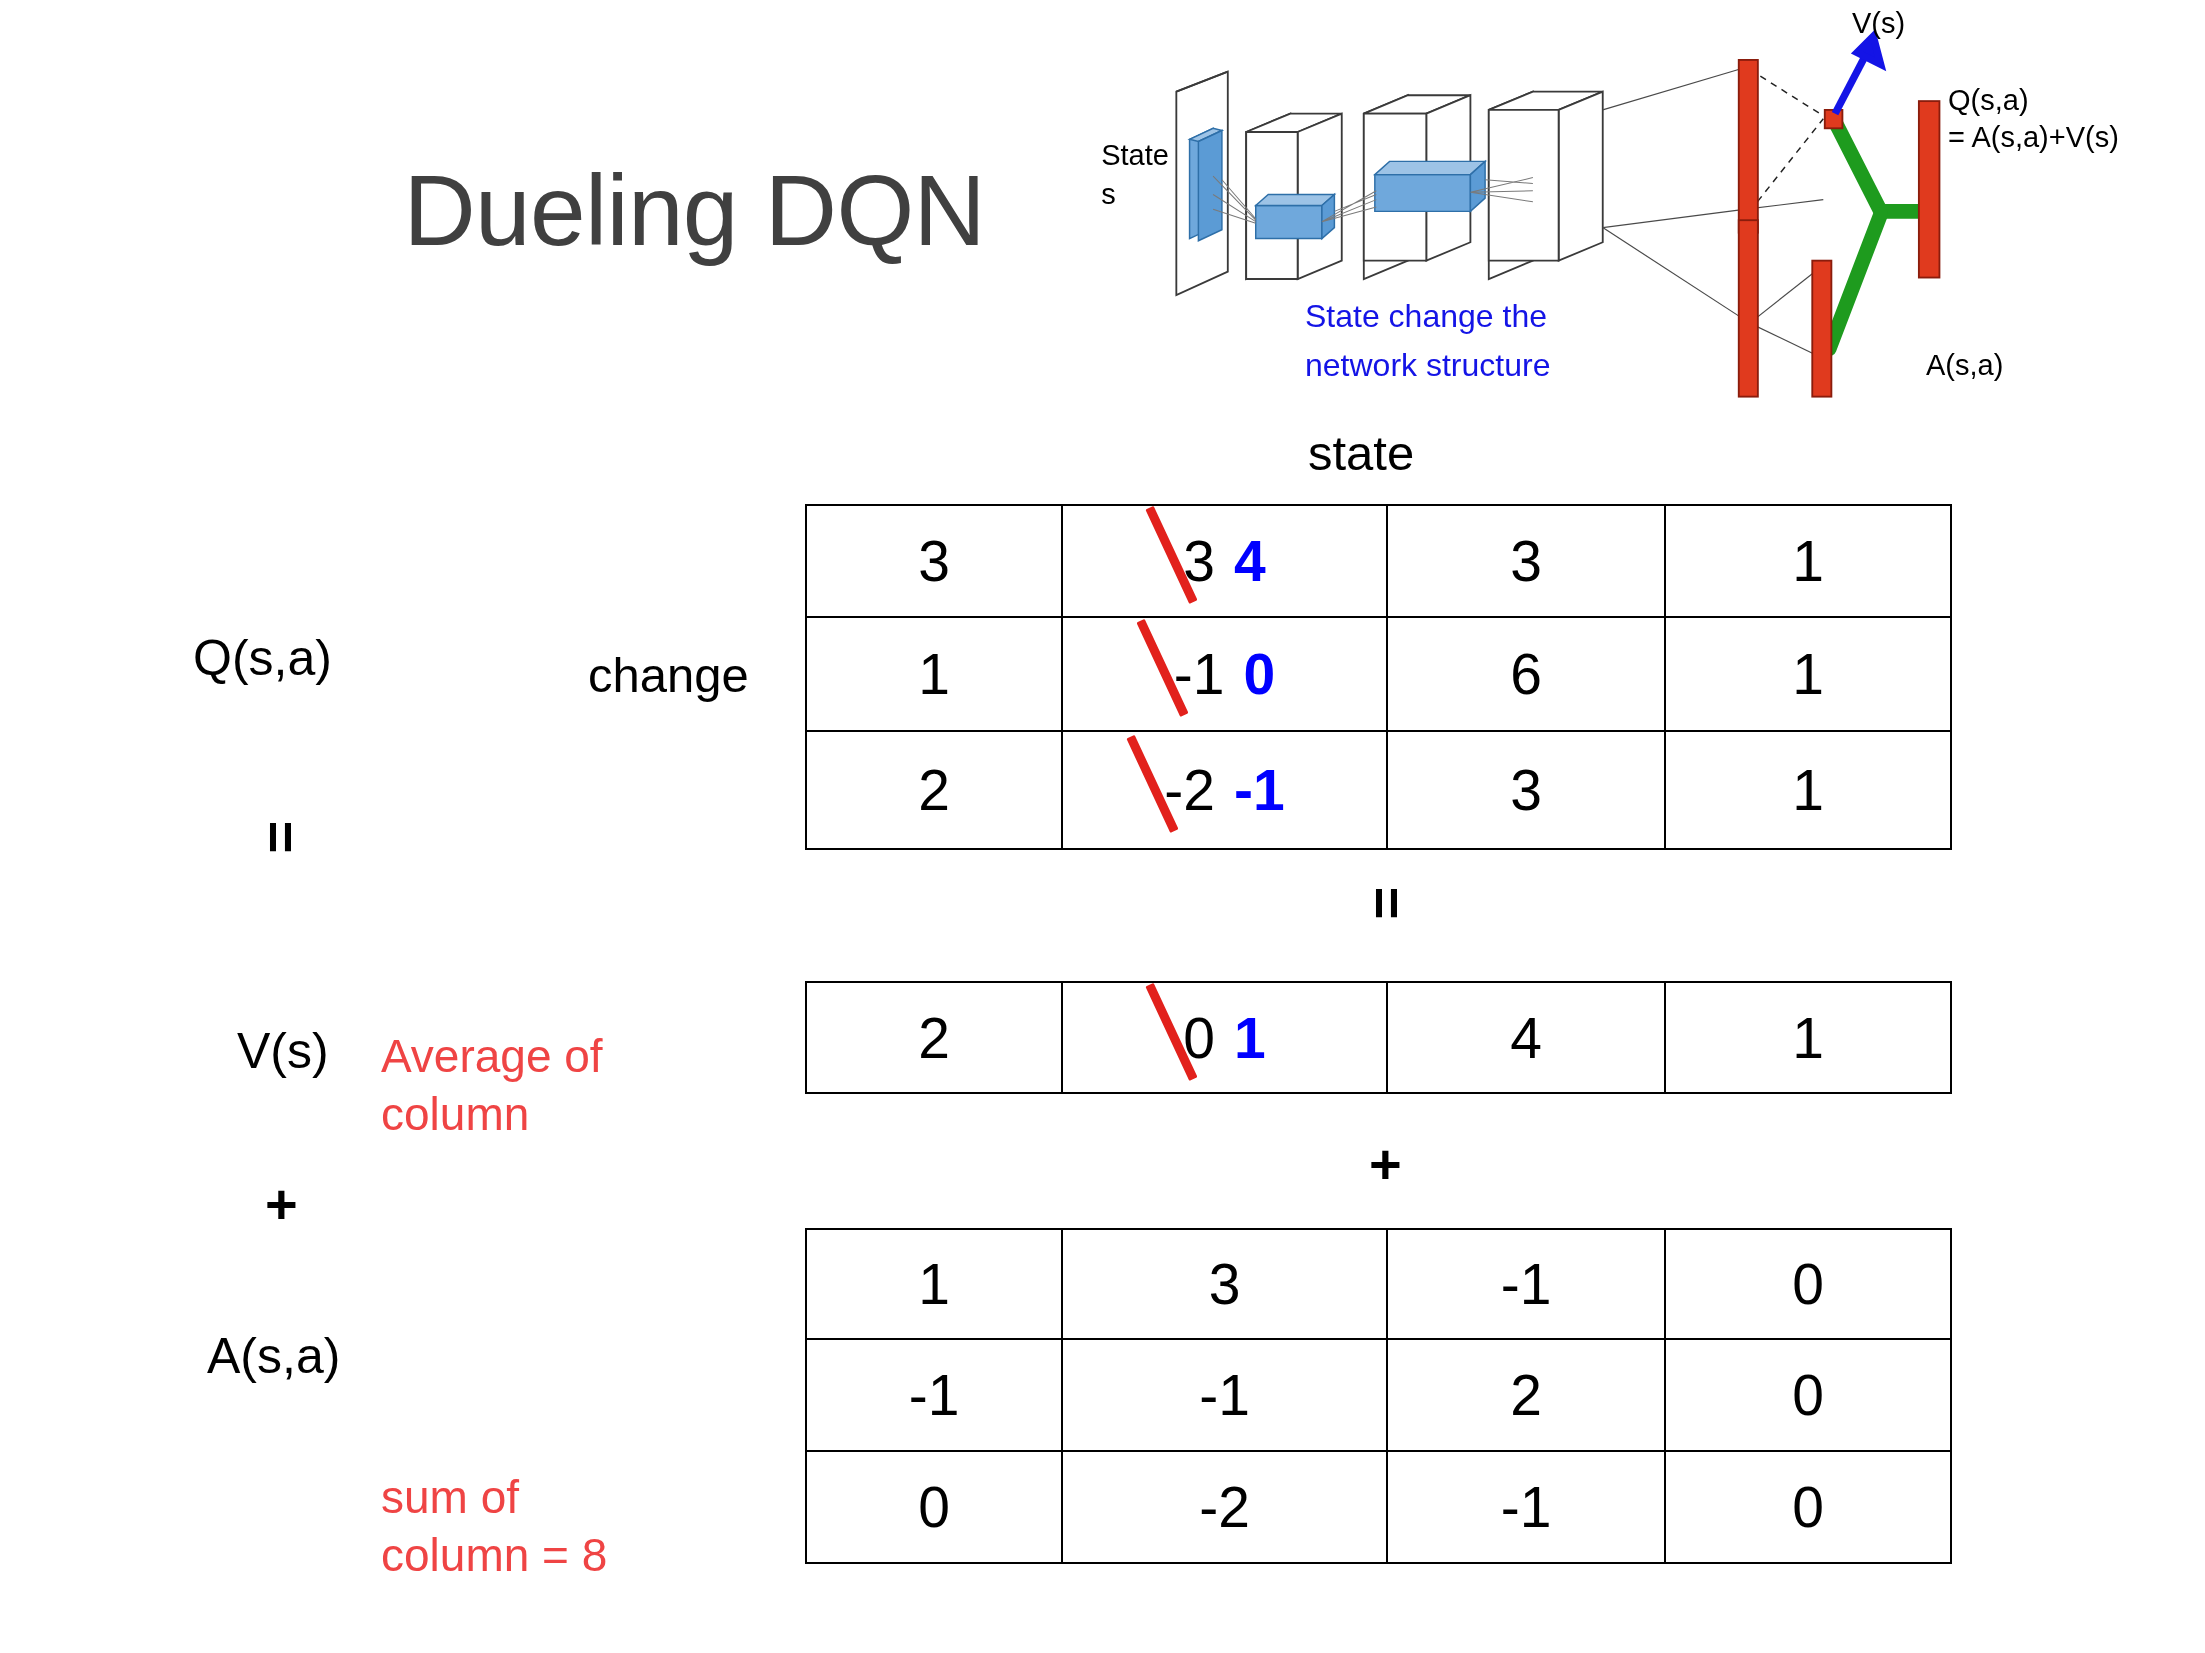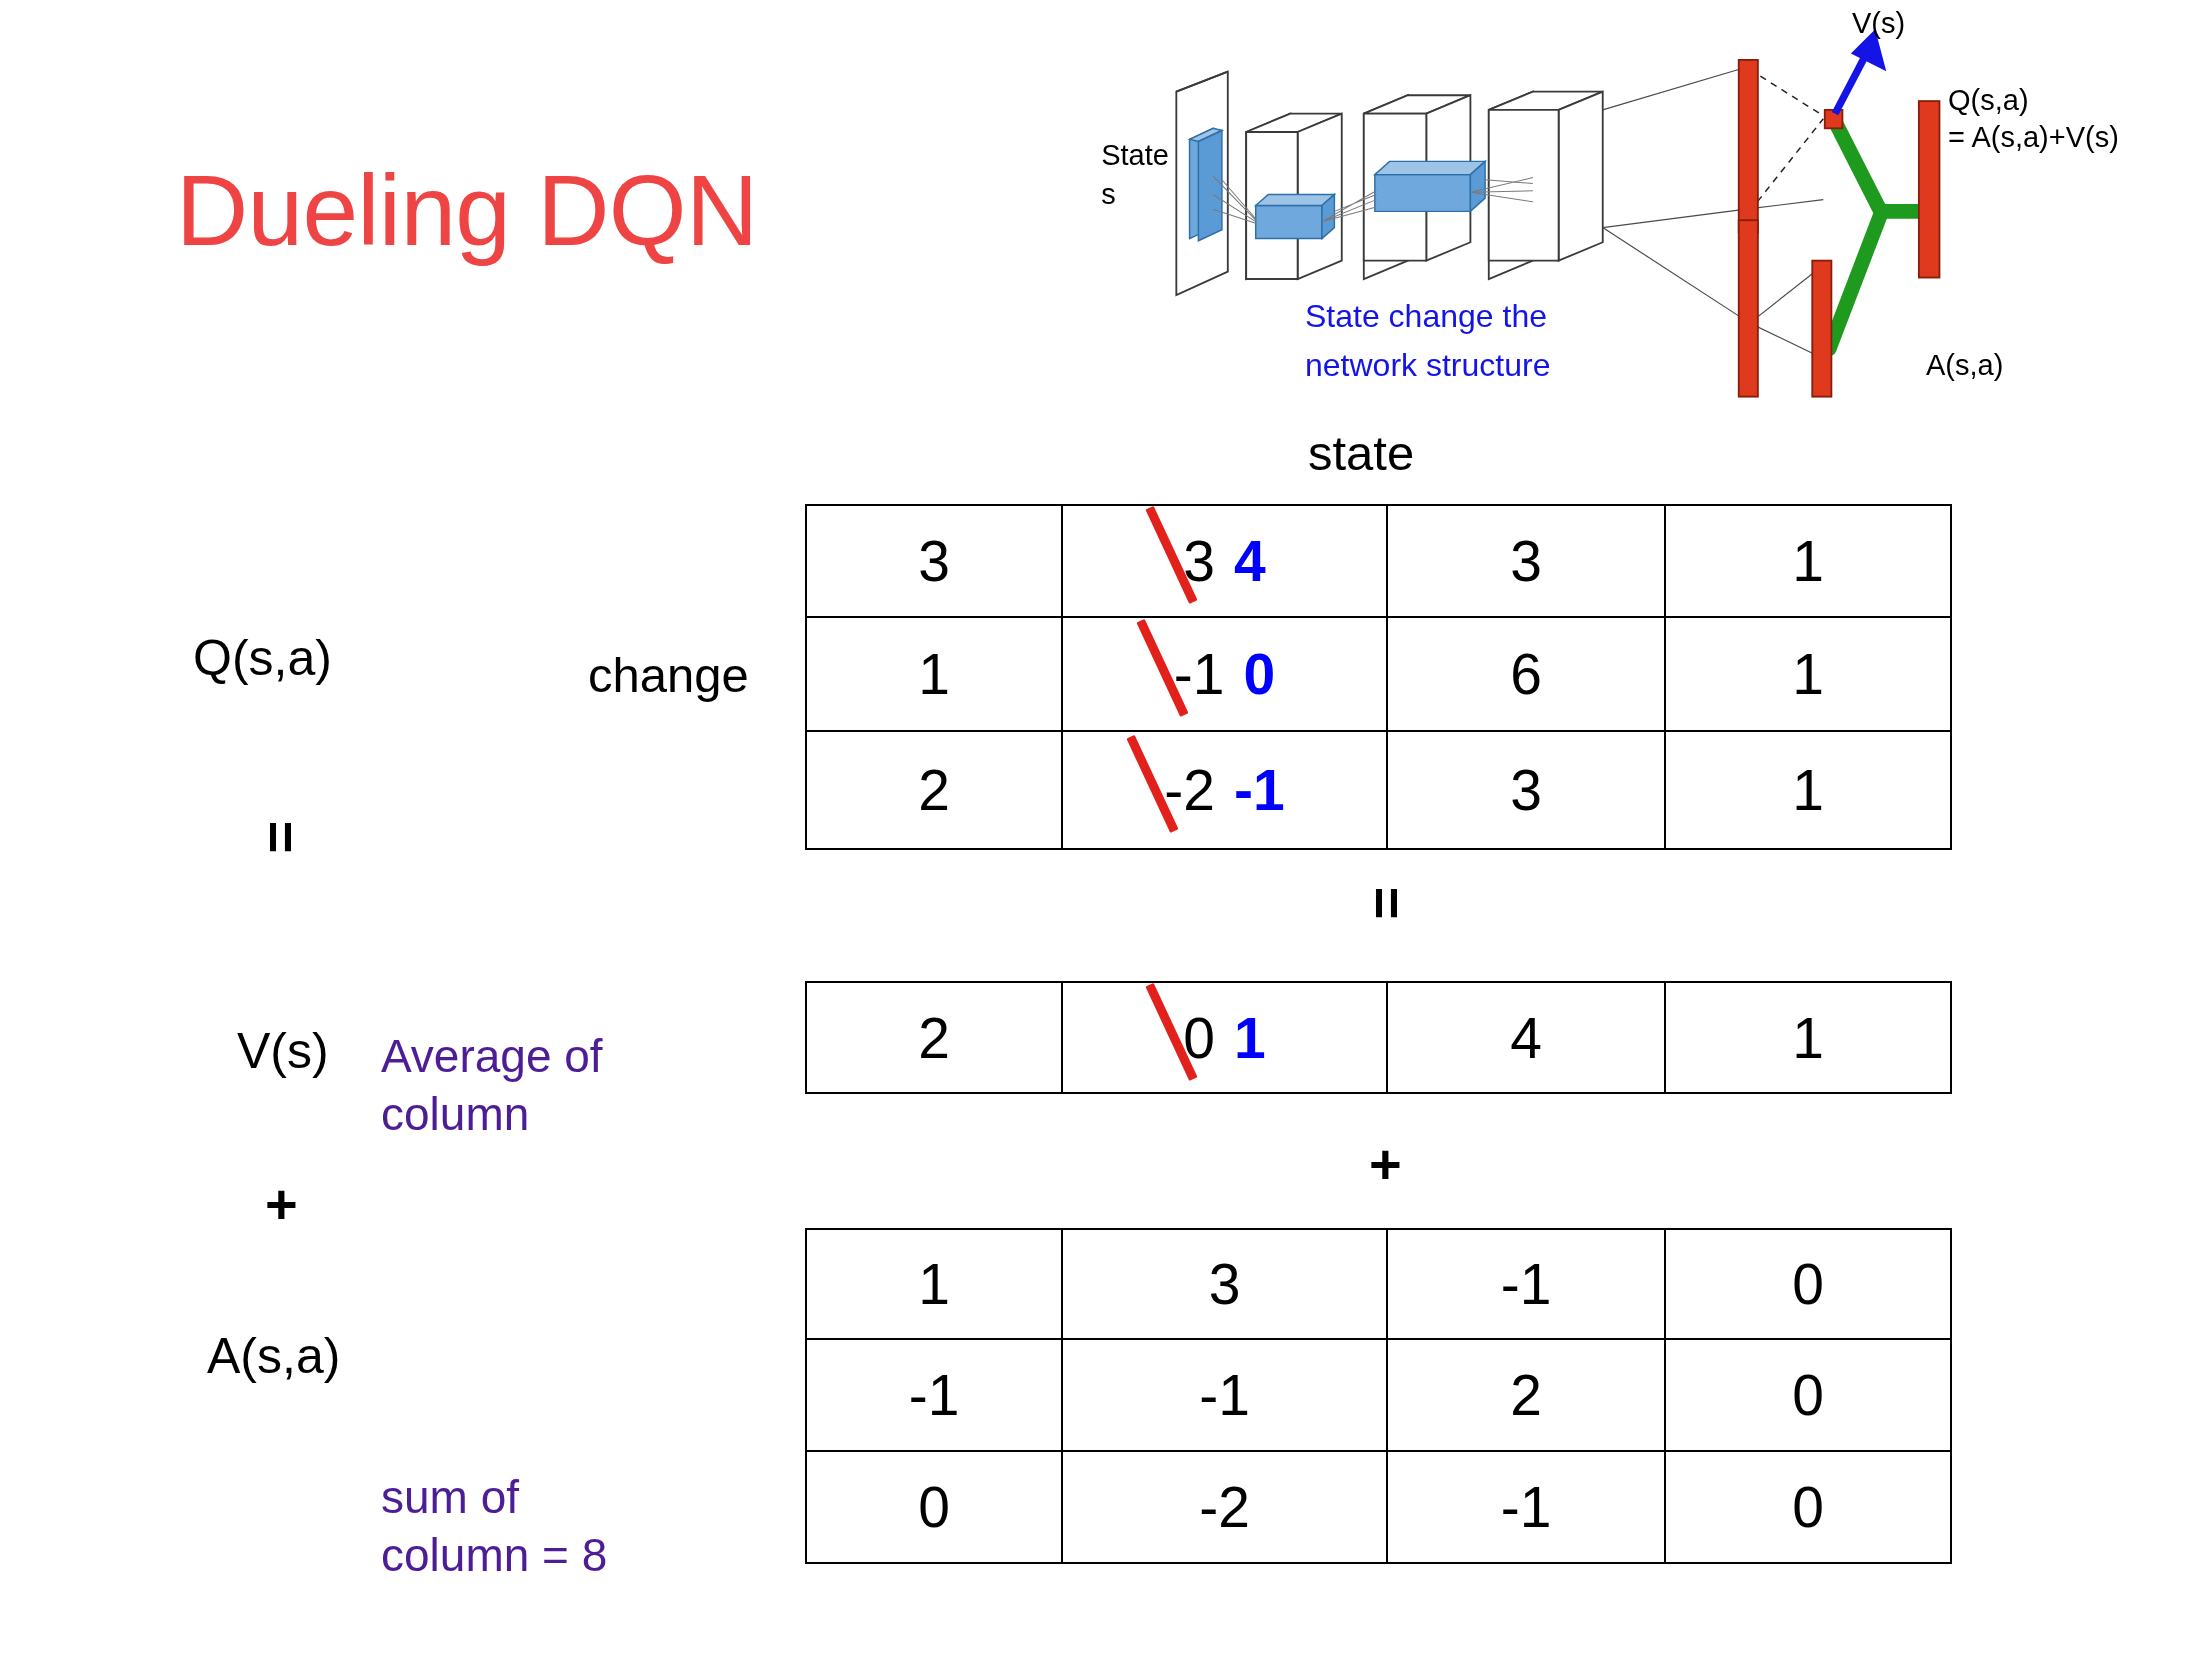--- a/index.html
+++ b/index.html
@@ -4,33 +4,33 @@
 <style>
   html,body{margin:0;padding:0;background:#ffffff;}
   body{width:2205px;height:1654px;position:relative;overflow:hidden;
        font-family:"Liberation Sans", sans-serif; color:#000;}
 
   .abs{position:absolute;}
 
   
   #slide-title{
     left:176px; top:158px; width:809px;
-    font-size:100px; line-height:1.05; font-weight:400; color:#ef4444;
-    letter-spacing:-0.7px; white-space:nowrap;
+    font-size:100px; line-height:1.05; font-weight:400; color:#404040;
+    letter-spacing:-0.7px; white-space:nowrap;text-align:right;
   }
 
   
   #net-diagram{ left:1088px; top:7.4px; width:1103px; height:397px; }
   #net-diagram svg{ display:block; width:1103px; height:397px; }
   .dg-label{ position:absolute; font-size:29px; color:#000; white-space:nowrap; }
   .dg-note{ position:absolute; font-size:32px; color:#1414e6; line-height:1.22; white-space:nowrap; }
 
   
   .lbl{ font-size:46px; color:#000; white-space:nowrap; }
-  .lbl-blue{ font-size:46px; color:#4c1d95; line-height:1.25; }
+  .lbl-blue{ font-size:46px; color:#ef4444; line-height:1.25; }
   .op{ font-size:56px; font-weight:700; color:#000; line-height:1; }
   .op-eq{ font-size:56px; font-weight:700; color:#000; line-height:1;
           transform:rotate(90deg); transform-origin:center center; display:inline-block;}
 
   
   .mtable{ position:absolute; border-collapse:collapse; table-layout:fixed; }
   .mtable td{
     border:2.2px solid #000; text-align:center; vertical-align:middle;
     font-size:57px; color:#000; padding:0; position:relative;
   }

